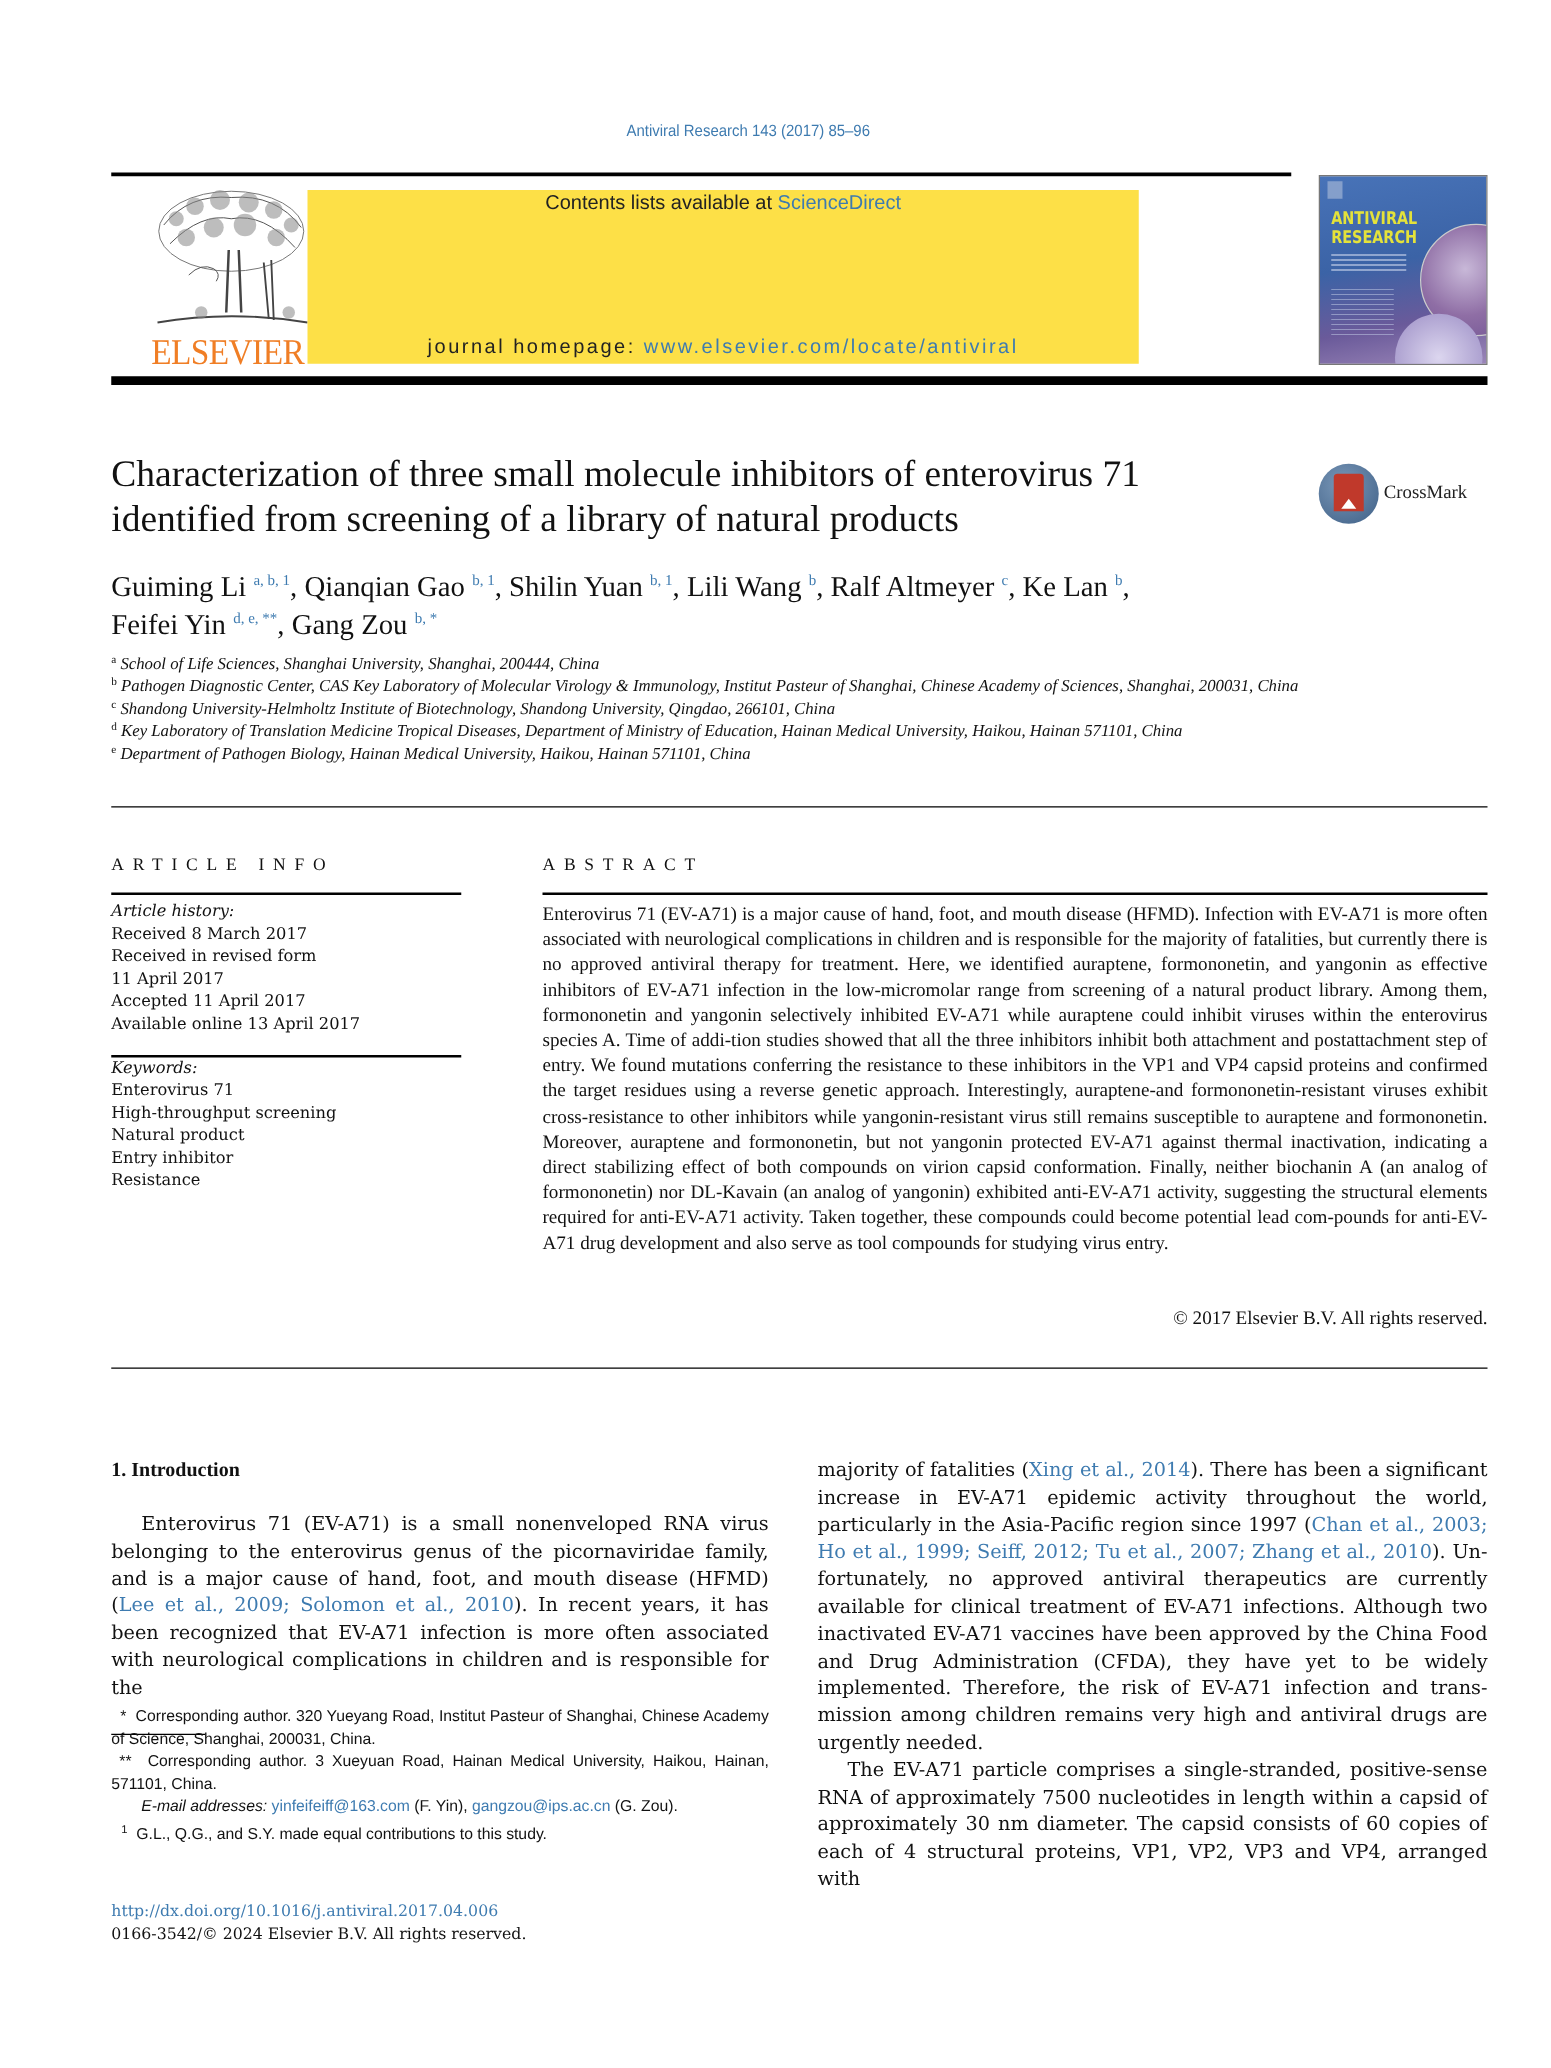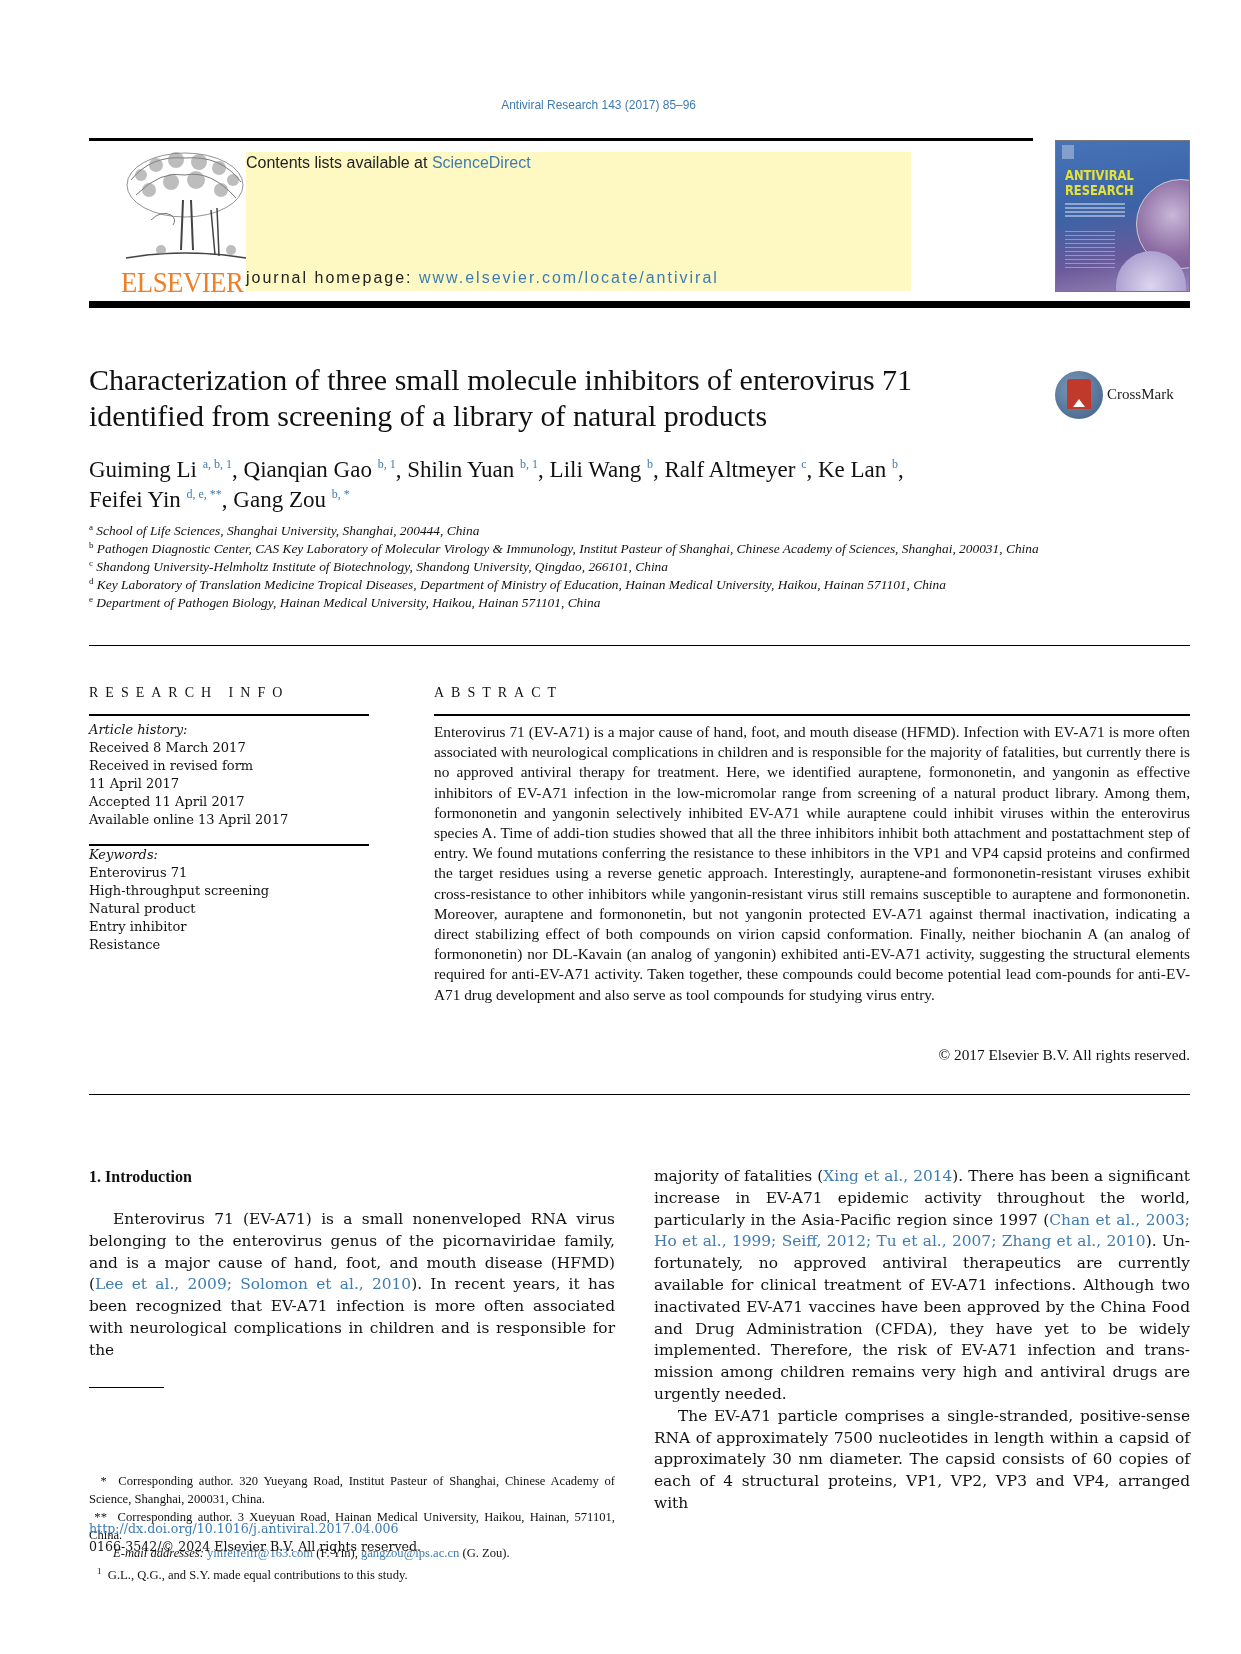--- a/index.html
+++ b/index.html
@@ -9,21 +9,21 @@
 
   .running-head { position: absolute; top: 97px; left: 0; width: 1190px; text-align: center; font-family: "Liberation Sans", sans-serif; font-size: 13px; color: #3e7bb0; transform: scaleX(0.92); transform-origin: 640px 0; }
 
   .top-rule { position: absolute; left: 89px; top: 138px; width: 944px; height: 3px; background: #000; }
   .bottom-rule { position: absolute; left: 89px; top: 301px; width: 1101px; height: 7px; background: #000; }
 
   .publisher-logo { position: absolute; left: 89px; top: 150px; width: 130px; height: 148px; margin-left: 32px; }
   .tree { position: absolute; left: 0; top: 0; width: 128px; height: 118px; }
   .elsevier-word { position: absolute; left: 0; top: 118px; width: 130px; font-family: "Liberation Serif", serif; font-size: 29px; color: #f07e25; letter-spacing: -0.5px; transform: scaleX(0.92); transform-origin: 0 0; line-height: 1; }
 
-  .journal-banner { position: absolute; left: 246px; top: 152px; width: 665px; height: 139px; background: #fef9c3; text-align: left; }
+  .journal-banner { position: absolute; left: 246px; top: 152px; width: 665px; height: 139px; background: #fde047; text-align: center; }
   .contents-line { position: absolute; top: 2px; left: 0; width: 100%; font-family: "Liberation Sans", sans-serif; font-size: 16px; color: #222; }
   .journal-title { position: absolute; top: 45px; left: 0; width: 100%; font-family: "Liberation Serif", serif; font-size: 32px; color: #111; }
   .homepage-line { position: absolute; top: 117px; left: 0; width: 100%; font-family: "Liberation Sans", sans-serif; font-size: 16px; letter-spacing: 2px; color: #222; }
 
   .cover { position: absolute; left: 1055px; top: 140px; width: 135px; height: 152px; border: 1px solid #777; background: linear-gradient(170deg, #4873b8 0%, #3b63a6 45%, #6a5a9a 75%, #9b86b8 100%); overflow: hidden; }
   .cover-logo { position: absolute; left: 6px; top: 4px; width: 12px; height: 14px; background: #9fb4d4; opacity: .7; }
   .cover-title { position: absolute; left: 9px; top: 27px; font-family: "DejaVu Sans", sans-serif; font-weight: bold; font-size: 14px; line-height: 15px; color: #e4e23a; transform: scaleX(0.82); transform-origin: 0 0; }
   .cover-sub { position: absolute; left: 9px; top: 62px; width: 60px; height: 14px; background: repeating-linear-gradient(#c7d2ea 0 2px, transparent 2px 4px); opacity: .6; }
   .cover-list { position: absolute; left: 9px; top: 90px; width: 50px; height: 40px; background: repeating-linear-gradient(#c7d2ea 0 1px, transparent 1px 4px); opacity: .5; }
   .cover-circle { position: absolute; left: 80px; top: 38px; width: 90px; height: 90px; border-radius: 50%; background: radial-gradient(circle at 40% 40%, #c8b8d8, #8f6ea5 50%, #6b5090); border: 1px solid #ccc; }
@@ -51,21 +51,21 @@
 
   .abstract-text { position: absolute; left: 434px; top: 722px; width: 756px; font-family: "Liberation Serif", serif; font-size: 15.3px; line-height: 20.2px; text-align: justify; color: #111; hyphens: none; }
   .abstract-copy { position: absolute; left: 434px; top: 1046px; width: 756px; text-align: right; font-family: "Liberation Serif", serif; font-size: 15.3px; color: #111; }
 
   .section-heading { position: absolute; left: 89px; top: 1168px; font-family: Liberation Serif, serif; font-weight: bold; font-size: 16px; color: #111; }
 
   .body-col { position: absolute; font-family: "DejaVu Serif", serif; font-size: 15.4px; line-height: 21.8px; text-align: justify; color: #111; }
   .body-col p { text-indent: 24px; }
   .body-col p.cont { text-indent: 0; }
 
-  .footnotes { position: absolute; left: 89px; top: 1472px; width: 526px; font-family: Liberation Serif, serif; font-size: 12.6px; line-height: 18px; color: #111; text-align: justify; }
+  .footnotes { position: absolute; left: 89px; top: 1364px; width: 526px; font-family: Liberation Sans, sans-serif; font-size: 12.6px; line-height: 18px; color: #111; text-align: justify; }
   .footnotes .fn-indent { padding-left: 24px; }
   .footnotes .em { font-style: italic; }
 
   .doi-block { position: absolute; left: 89px; top: 1520px; font-family: "DejaVu Serif", serif; font-size: 12.6px; line-height: 18px; color: #111; }
 </style>
 </head>
 <body>
 
 <div class="running-head">Antiviral Research 143 (2017) 85–96</div>
 
@@ -140,21 +140,21 @@
 <div class="affiliations">
   <div><sup>a</sup> <span>School of Life Sciences, Shanghai University, Shanghai, 200444, China</span></div>
   <div><sup>b</sup> <span>Pathogen Diagnostic Center, CAS Key Laboratory of Molecular Virology &amp; Immunology, Institut Pasteur of Shanghai, Chinese Academy of Sciences, Shanghai, 200031, China</span></div>
   <div><sup>c</sup> <span>Shandong University-Helmholtz Institute of Biotechnology, Shandong University, Qingdao, 266101, China</span></div>
   <div><sup>d</sup> <span>Key Laboratory of Translation Medicine Tropical Diseases, Department of Ministry of Education, Hainan Medical University, Haikou, Hainan 571101, China</span></div>
   <div><sup>e</sup> <span>Department of Pathogen Biology, Hainan Medical University, Haikou, Hainan 571101, China</span></div>
 </div>
 
 <div class="rule" style="left:89px; top:645px; width:1101px; height:1px;"></div>
 
-<div class="section-cap" style="left:89px; top:685px;">RESEARCH INFO</div>
+<div class="section-cap" style="left:89px; top:685px;">ARTICLE INFO</div>
 <div class="rule" style="left:89px; top:714px; width:280px; height:2px;"></div>
 
 <div class="info-block" style="top:721px;">
   <div class="lbl">Article history:</div>
   <div>Received 8 March 2017</div>
   <div>Received in revised form</div>
   <div>11 April 2017</div>
   <div>Accepted 11 April 2017</div>
   <div>Available online 13 April 2017</div>
 </div>

